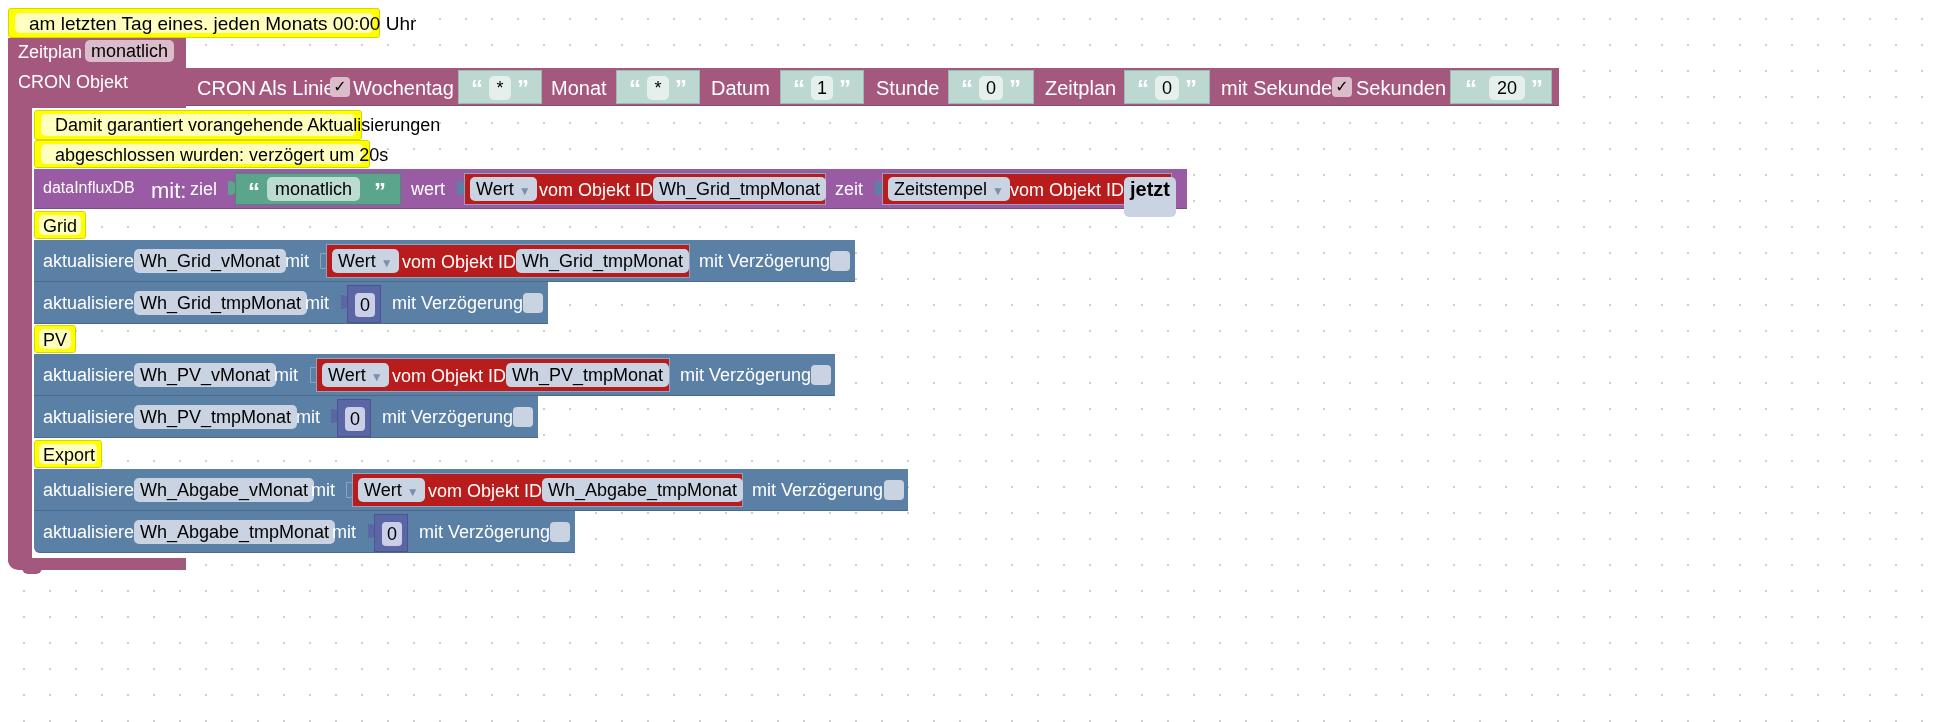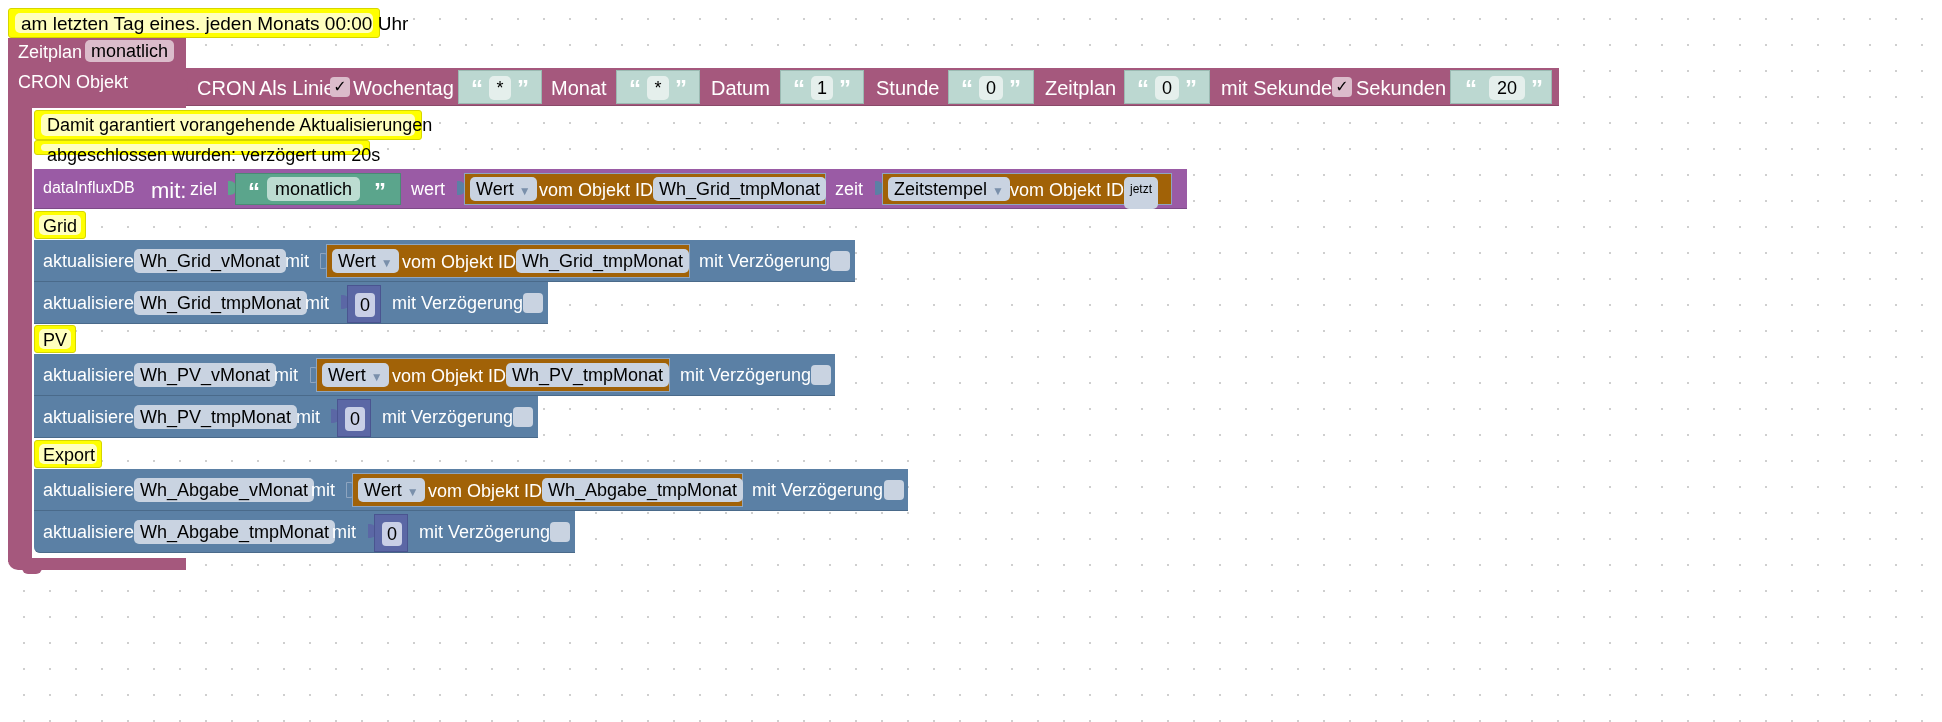--- a/index.html
+++ b/index.html
@@ -16,21 +16,21 @@
   .lbl { color: #ffffff; font-size: 20px; white-space: nowrap; position: absolute; line-height: 1; }
 
   
   .comment {
     position: absolute; background: #ffff00; border: 1px solid #d6d600;
     border-radius: 3px; box-sizing: border-box;
   }
   .comment .field {
     position: absolute; left: 6px; top: 5px; bottom: 5px; right: 6px;
     background: #ffffbe; border-radius: 5px; color: #000; font-size: 19px;
-    padding: 0 6px; line-height: 26px; white-space: nowrap;
+    padding: 0 14px; line-height: 26px; white-space: nowrap;
   }
 
   
   .mauve { background: #a5587d; }
   .violet { background: #9a5ba5; }
   .steel { background: #5b80a5; }
   .dropdown-pill {
     position: absolute; background: #c9d3e1; border-radius: 5px; color: #000;
     font-size: 19px; line-height: 26px; height: 26px; white-space: nowrap; padding: 0 6px; box-sizing: border-box;
   }
@@ -65,21 +65,21 @@
     position: absolute; background: #5b67a5; border: 1px solid #4a5490; box-sizing: border-box; width: 34px; height: 38px;
   }
   .num-block .val {
     position: absolute; left: 7px; top: 7px; width: 20px; height: 24px; background: #c9cfe6; border-radius: 4px;
     color: #000; font-size: 18px; line-height: 24px; text-align: center;
   }
   .notch {
     position: absolute; width: 8px; height: 14px; border-radius: 0 6px 6px 0;
   }
   .value-inner {
-    position: absolute; background: #a16207; border: 1px solid #8ea5c0; box-sizing: border-box;
+    position: absolute; background: #b91c1c; border: 1px solid #8ea5c0; box-sizing: border-box;
   }
 </style>
 </head>
 <body>
 
 <div class="comment" style="left:8px; top:8px; width:372px; height:30px;">
   <div class="field" style="top:4px;bottom:4px;line-height:22px;">am letzten Tag eines. jeden Monats 00:00 Uhr</div>
 </div>
 
 <div class="abs mauve" style="left:8px; top:38px; width:178px; height:70px;"></div>
@@ -132,24 +132,24 @@
 </div>
 <span class="lbl" style="left:1221px; top:78px;">mit Sekunden</span>
 <span class="chk" style="left:1332px; top:77px;">✓</span>
 <span class="lbl" style="left:1356px; top:78px;">Sekunden</span>
 <div class="text-block" style="left:1450px; top:70px; width:102px; height:34px;">
   <span class="q" style="left:14px;">“</span>
   <span class="val" style="left:38px; top:5px; width:36px; padding:0;">20</span>
   <span class="q" style="left:80px;">”</span>
 </div>
 
-<div class="comment" style="left:34px; top:110px; width:388px; height:30px;">
+<div class="comment" style="left:34px; top:110px; width:328px; height:30px;">
   <div class="field" style="top:3px;bottom:3px;line-height:22px;font-size:18px;">Damit garantiert vorangehende Aktualisierungen</div>
 </div>
-<div class="comment" style="left:34px; top:140px; width:336px; height:15px;">
+<div class="comment" style="left:34px; top:140px; width:336px; height:28px;">
   <div class="field" style="top:3px;bottom:3px;line-height:22px;font-size:18px;">abgeschlossen wurden: verzögert um 20s</div>
 </div>
 
 <div class="abs violet" style="left:34px; top:169px; width:1153px; height:40px; border-bottom:1px solid #7d4a87;"></div>
 <span class="lbl" style="left:43px; top:180px; font-size:16px;">dataInfluxDB</span>
 <span class="lbl" style="left:151px; top:180px; font-size:22px;">mit:</span>
 <span class="lbl" style="left:190px; top:180px; font-size:18px;">ziel</span>
 <div class="notch" style="left:228px; top:181px; background:#5ba58c;"></div>
 <div class="green-text" style="left:235px; top:173px; width:166px; height:32px;">
   <span class="q" style="left:12px;">“</span>
@@ -161,21 +161,21 @@
 <div class="value-inner" style="left:464px; top:173px; width:362px; height:32px;">
   <span class="dropdown-pill" style="left:5px; top:3px; height:24px; line-height:24px; font-size:18px;"><span>Wert</span> <span style="color:#7a90ab;font-size:12px;">▼</span></span>
   <span class="lbl" style="left:74px; top:7px; font-size:18px;">vom Objekt ID</span>
   <span class="dropdown-pill" style="left:188px; top:3px; height:24px; line-height:24px; font-size:18px;">Wh_Grid_tmpMonat</span>
 </div>
 <span class="lbl" style="left:835px; top:180px; font-size:18px;">zeit</span>
 <div class="notch" style="left:875px; top:181px; background:#5b80a5;"></div>
 <div class="value-inner" style="left:882px; top:173px; width:290px; height:32px;">
   <span class="dropdown-pill" style="left:5px; top:3px; height:24px; line-height:24px; font-size:18px;"><span>Zeitstempel</span> <span style="color:#7a90ab;font-size:12px;">▼</span></span>
   <span class="lbl" style="left:127px; top:7px; font-size:18px;">vom Objekt ID</span>
-  <span class="dropdown-pill" style="left:241px; top:3px; height:32px; line-height:24px; font-size:12px;">jetzt</span>
+  <span class="dropdown-pill" style="left:241px; top:3px; height:40px; line-height:24px; font-size:20px;font-weight:bold;">jetzt</span>
 </div>
 
 <div class="comment" style="left:34px; top:211px; width:52px; height:28px;">
   <div class="field" style="left:4px;right:4px;top:3px;bottom:3px;line-height:22px;font-size:18px;padding:0 4px;">Grid</div>
 </div>
 
 <div class="abs steel" style="left:34px; top:240px; width:821px; height:42px; border-bottom:1px solid #4a6a8a;"></div>
 <span class="lbl" style="left:43px; top:252px; font-size:18px;">aktualisiere</span>
 <span class="dropdown-pill" style="left:134px; top:249px; height:24px; line-height:24px; font-size:18px;">Wh_Grid_vMonat</span>
 <span class="lbl" style="left:285px; top:252px; font-size:18px;">mit</span>

